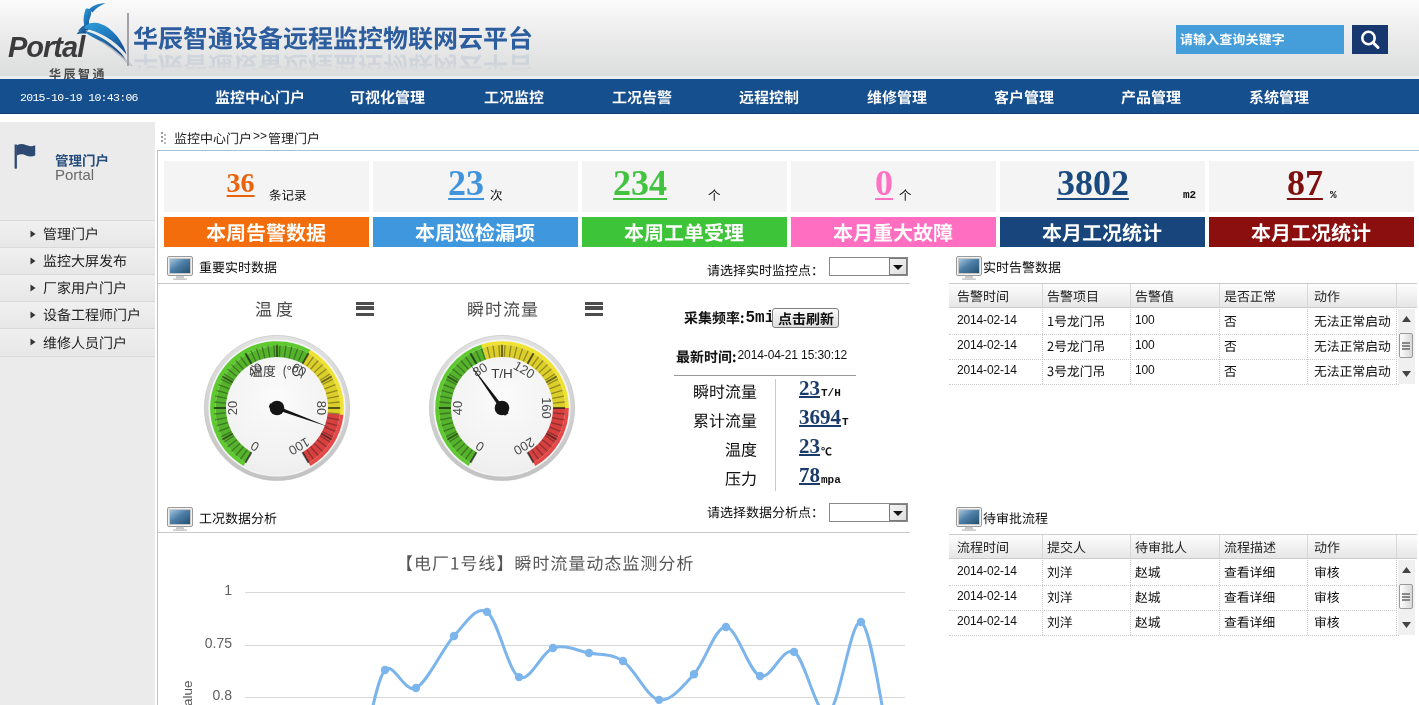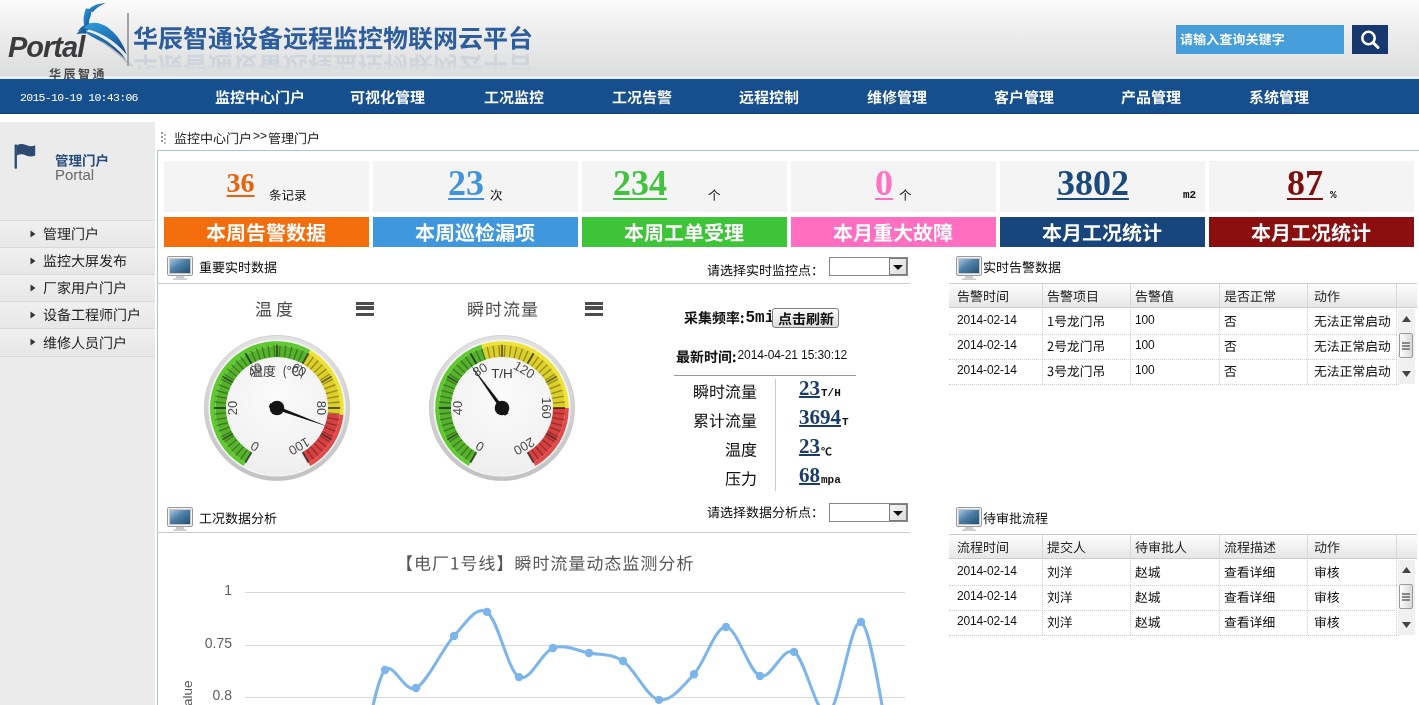--- a/index.html
+++ b/index.html
@@ -888,21 +888,21 @@
     <svg style="display:block" width="11.0" height="11.0" viewBox="0 0 1000 1000" fill="#111">
       <use href="#gb00755" y="860"></use>
     </svg>
   </div>
 <div style="position:absolute;left:725.0px;top:470.7px;">
     <svg style="display:block" width="32.0" height="16.0" viewBox="0 0 2000 1000" fill="#111">
       <use href="#gr11757" y="860"></use>
       <use href="#gr11377" x="1000" y="860"></use>
     </svg>
   </div>
-<div style="position:absolute;left:799.0px;top:465.8px;font-family:'Liberation Serif',sans-serif;font-size:21px;font-weight:bold;color:#1b3c6b;line-height:18.7px;white-space:pre;text-decoration:underline;text-decoration-thickness:1.5px;">68</div>
+<div style="position:absolute;left:799.0px;top:465.8px;font-family:'Liberation Serif',sans-serif;font-size:21px;font-weight:bold;color:#1b3c6b;line-height:18.7px;white-space:pre;text-decoration:underline;text-decoration-thickness:1.5px;">78</div>
 <div style="position:absolute;left:821.0px;top:475.7px;font-family:'Liberation Mono',sans-serif;font-size:11px;font-weight:bold;color:#111;line-height:8.8px;white-space:pre;">mpa</div>
 <div class="abs" style="left:775px;top:379px;width:1px;height:112px;background:#ccc"></div>
 <svg class="abs" style="left:956.0px;top:256.0px" width="27" height="24" viewBox="0 0 27 24">
 <rect x="0.5" y="0.5" width="25" height="19" rx="1.5" fill="#f2f2f2" stroke="#9a9a9a"></rect>
 <rect x="2.5" y="2.5" width="21" height="15" fill="none" stroke="#c8c8c8"></rect>
 <linearGradient id="scr1212" x1="0" y1="0" x2="1" y2="1">
       <stop offset="0" stop-color="#a6c6dd"></stop>
       <stop offset="0.45" stop-color="#4d7fa8"></stop>
       <stop offset="1" stop-color="#24506e"></stop>
     </linearGradient>

